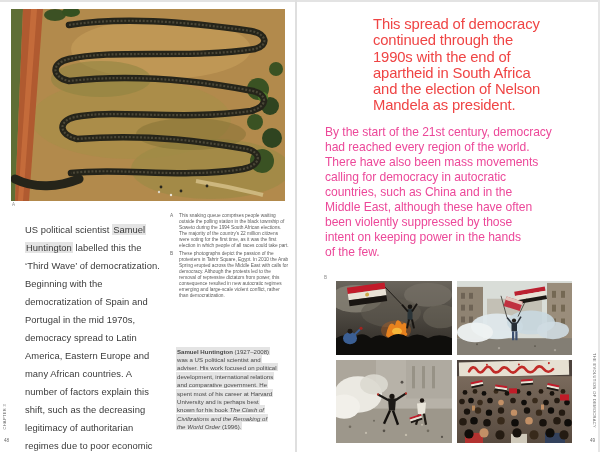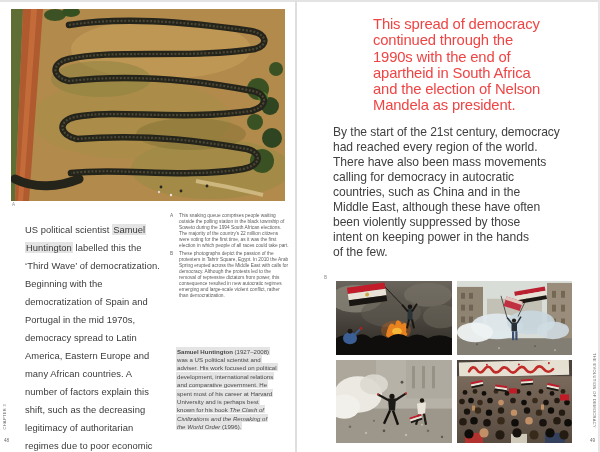--- a/index.html
+++ b/index.html
@@ -32,22 +32,22 @@
   .vfoot.left{left:2px;bottom:22px;writing-mode:vertical-rl;transform:rotate(180deg);}
   .vfoot.right{right:3px;bottom:24px;writing-mode:vertical-rl;}
   .pagenum{position:absolute;font-size:4.6px;color:#6b6b6b;}
   .pagenum.left{left:4px;top:438px;}
   .pagenum.right{right:5px;top:438px;}
 
   
   .pre{white-space:pre-line;}
   .heading{position:absolute;left:368px;top:11px;width:212px;margin:5px;
            font-size:14.8px;line-height:16.3px;font-weight:500;color:#ef4444;letter-spacing:-.15px;}
-  .bodytext{position:absolute;left:333px;top:125px;width:240px;margin:0;
-            font-size:12.1px;line-height:15px;color:#404040;letter-spacing:-.05px;}
+  .bodytext{position:absolute;left:325px;top:125px;width:240px;margin:0;
+            font-size:12.1px;line-height:15px;color:#ec4899;letter-spacing:-.05px;}
   .ph1{left:336px;top:281px;width:116px;height:74px;}
   .ph2{left:457px;top:281px;width:115px;height:74px;}
   .ph3{left:336px;top:360px;width:116px;height:83px;}
   .ph4{left:457px;top:360px;width:115px;height:83px;}
 </style>
 </head>
 <body>
 
 <div class="spread">
   <div class="edge-top"></div>

